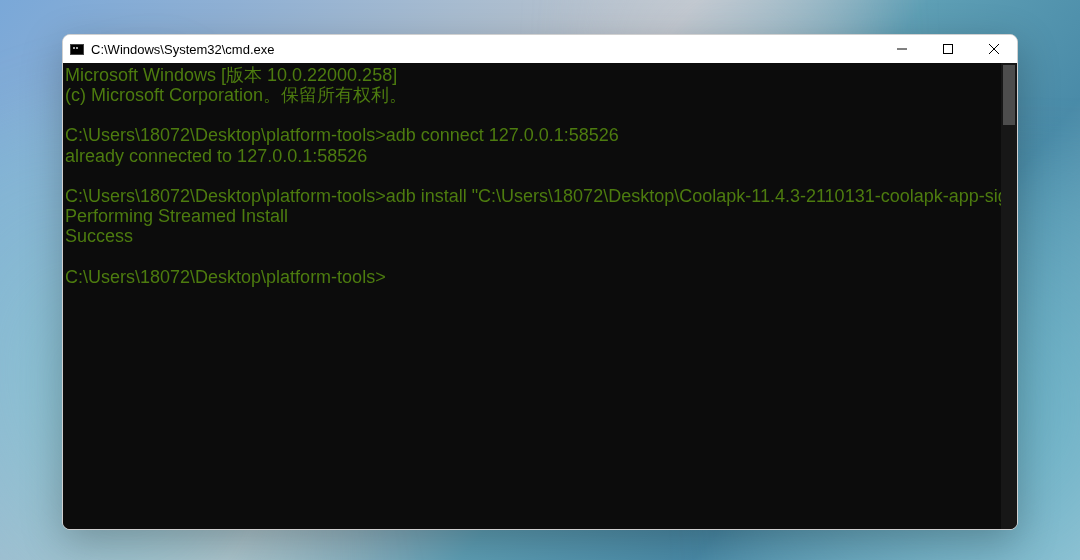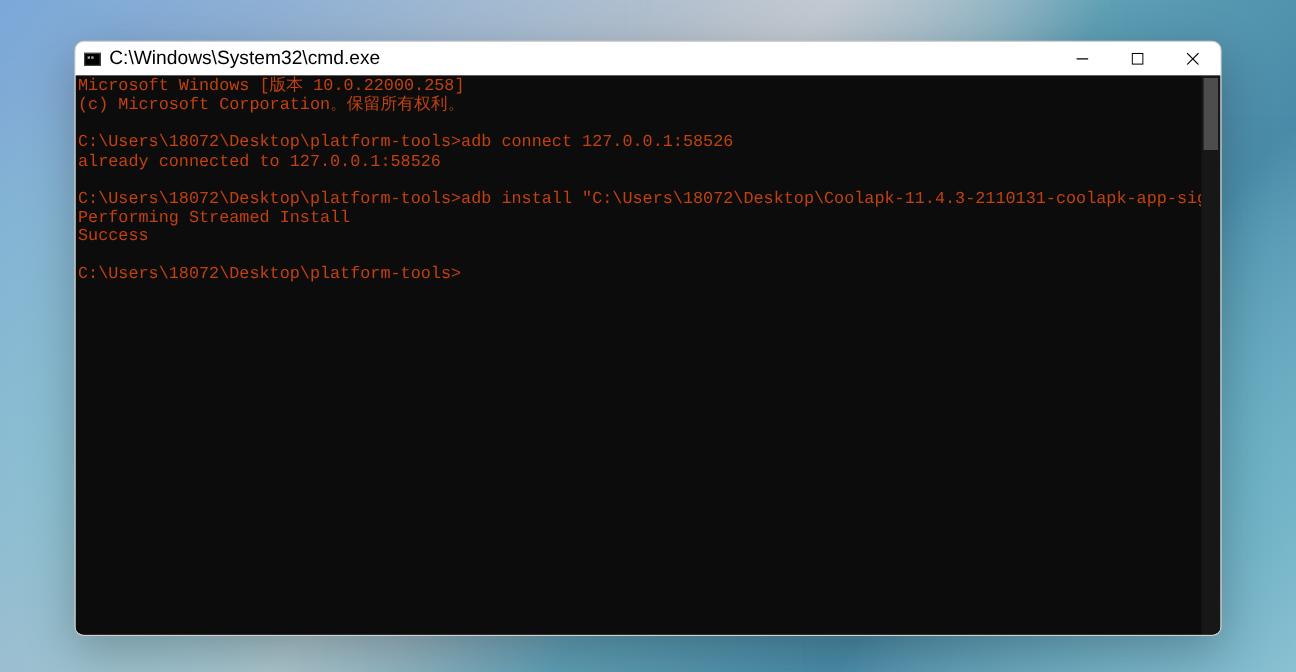--- a/index.html
+++ b/index.html
@@ -105,21 +105,21 @@
       position: absolute;
       left: 2px;
       top: 2px;
       width: 2px;
       height: 2px;
       background: #aaa;
       box-shadow: 3px 0 0 #aaa;
     }
 
     .titlebar-text {
-      font-size: 16px;
+      font-size: 13px;
       color: #000;
       flex: 1;
     }
 
     .window-controls {
       display: flex;
       height: 100%;
     }
     .win-btn {
       width: 46px;
@@ -137,23 +137,23 @@
     .terminal-container {
       flex: 1;
       background: #000;
       position: relative;
       display: flex;
     }
     
     .terminal {
       flex: 1;
       background: #0c0c0c;
-      color: #c2410c;
-      font-family: Liberation Mono, monospace;
-      font-size: 14px;
+      color: #4d7c0f;
+      font-family: Liberation Sans, sans-serif;
+      font-size: 18px;
       line-height: 1.12;
       padding: 2px 0 0 2px;
       white-space: pre;
       overflow: hidden;
     }
     
     .terminal-line {
       white-space: pre;
     }
     

